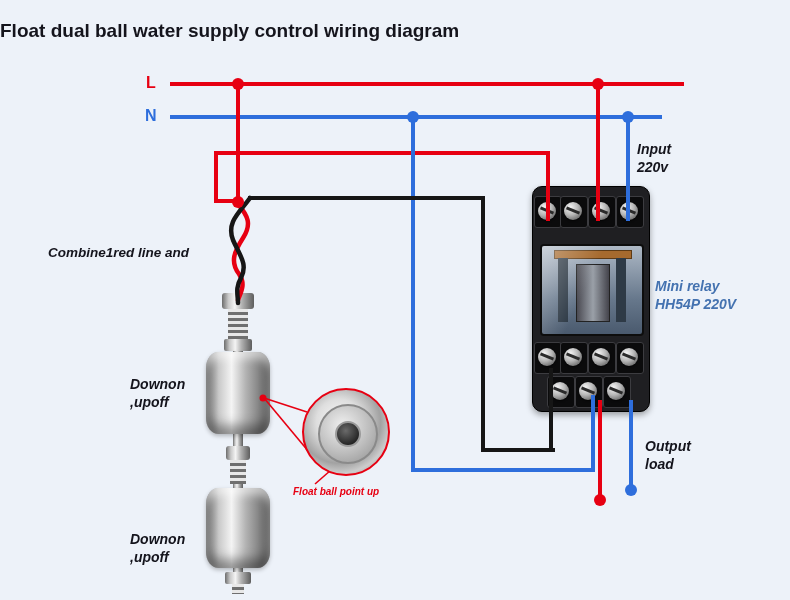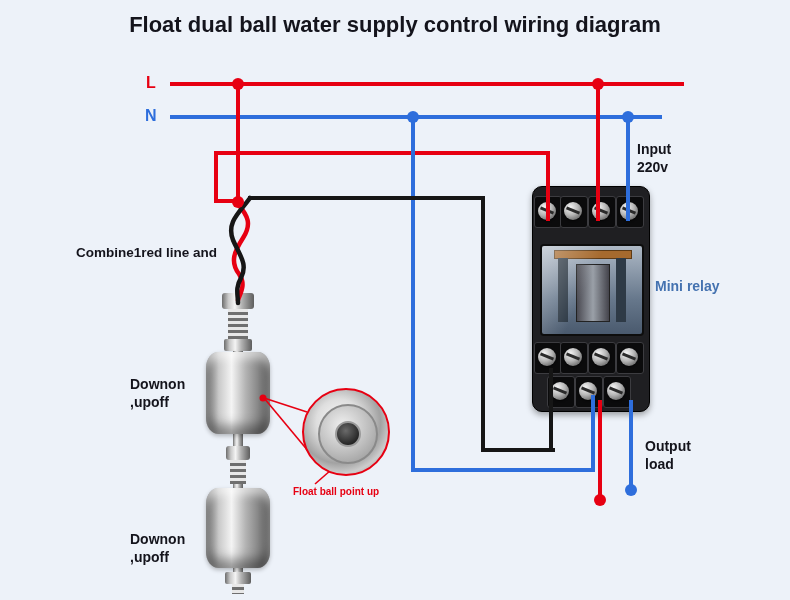--- a/index.html
+++ b/index.html
@@ -1,24 +1,24 @@
 <!DOCTYPE html>
 <html style="--live-wire: #e70012; --neutral-wire: #2e6edc; --black-wire: #161616; --relay-text: #4472b0; --note-text: #14141c; --annotation-red: #e70012; --background: #edf2f9;"><head>
 <meta charset="utf-8">
 <style>
   html,body{margin:0;padding:0;}
   body{font-family:"Liberation Sans",sans-serif;background:#dfe7f2;}
   #canvas{position:relative;width:790px;height:600px;margin:0 auto;overflow:hidden;
           background:var(--background,#edf2f9);}
 
   
-  .title{position:absolute;left:0;top:12px;width:100%;text-align:center;
-         font-size:22px;font-weight:700;color:var(--note-text,#121218);z-index:6;}
+  .title{position:absolute;left:0;top:20px;width:100%;
+         font-size:19px;font-weight:700;color:var(--note-text,#121218);z-index:6;}
   .lbl{position:absolute;font-weight:700;color:var(--note-text,#121218);
-       line-height:1.3;z-index:6;}
+       line-height:1.3;z-index:6;font-style:italic;}
   .lbl span{display:block;}
   .bus-lbl{font-size:16px;font-weight:700;z-index:6;position:absolute;}
 
   
   .wire{position:absolute;z-index:3;}
   .live{background:var(--live-wire,#e70012);}
   .neutral{background:var(--neutral-wire,#2e6edc);}
   .blackw{background:var(--black-wire,#161616);}
   .dot{position:absolute;width:12px;height:12px;border-radius:50%;z-index:4;}
   .dot.live{background:var(--live-wire,#e70012);}
@@ -189,21 +189,21 @@
     <div class="fpart metal ball" style="left:206px;top:488px;width:64px;height:80px;"></div>
     <div class="fpart metal" style="left:225px;top:572px;width:26px;height:12px;border-radius:2px;"></div>
     <div class="fpart thread" style="left:232px;top:584px;width:12px;height:10px;"></div>
   </div>
 
   <div class="inset">
     <span class="inset-ring"></span>
     <span class="inset-hole"></span>
   </div>
 
-  <div class="lbl" style="left:76px;top:244px;font-size:13.5px;">
+  <div class="lbl" style="left:48px;top:244px;font-size:13.5px;">
     <span>Combine1red line and</span>
   </div>
 
   <div class="lbl" style="left:130px;top:375px;font-size:14px;">
     <span>Downon</span>
     <span>,upoff</span>
   </div>
 
   <div class="lbl" style="left:130px;top:530px;font-size:14px;">
     <span>Downon</span>
@@ -212,20 +212,21 @@
 
   <div class="lbl" style="left:293px;top:485px;font-size:10px;color:var(--annotation-red,#e70012);">Float ball point up</div>
 
   <div class="lbl" style="left:637px;top:140px;font-size:14px;">
     <span>Input</span>
     <span>220v</span>
   </div>
 
   <div class="lbl" style="left:655px;top:277px;width:110px;font-size:14px;color:var(--relay-text,#4472b0);">
     <span>Mini relay</span>
+    <span>HH54P 220V</span>
   </div>
 
   <div class="lbl" style="left:645px;top:437px;font-size:14px;">
     <span>Output</span>
     <span>load</span>
   </div>
 
 </div>
 
 </body></html>

